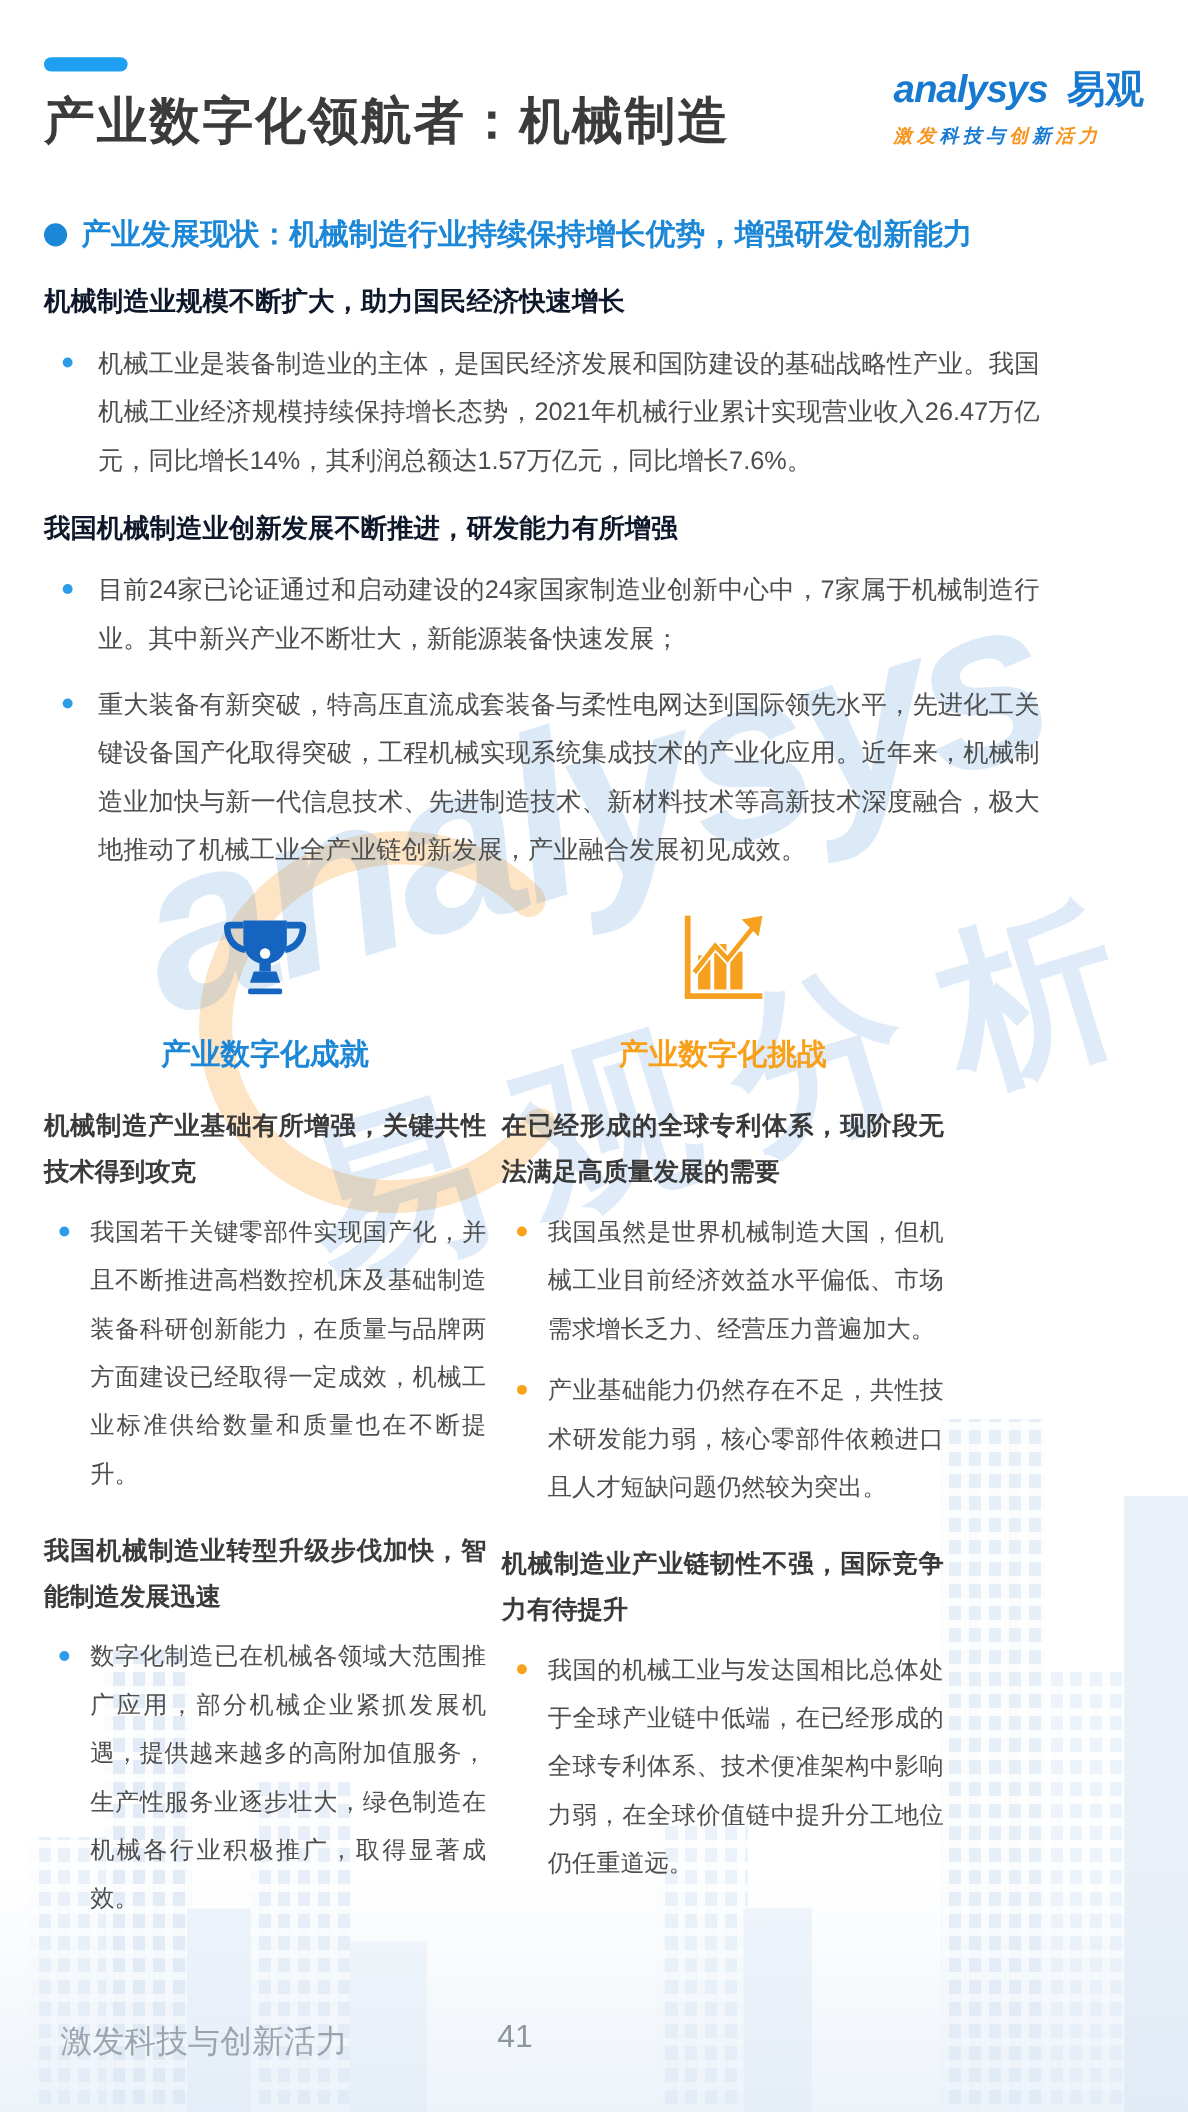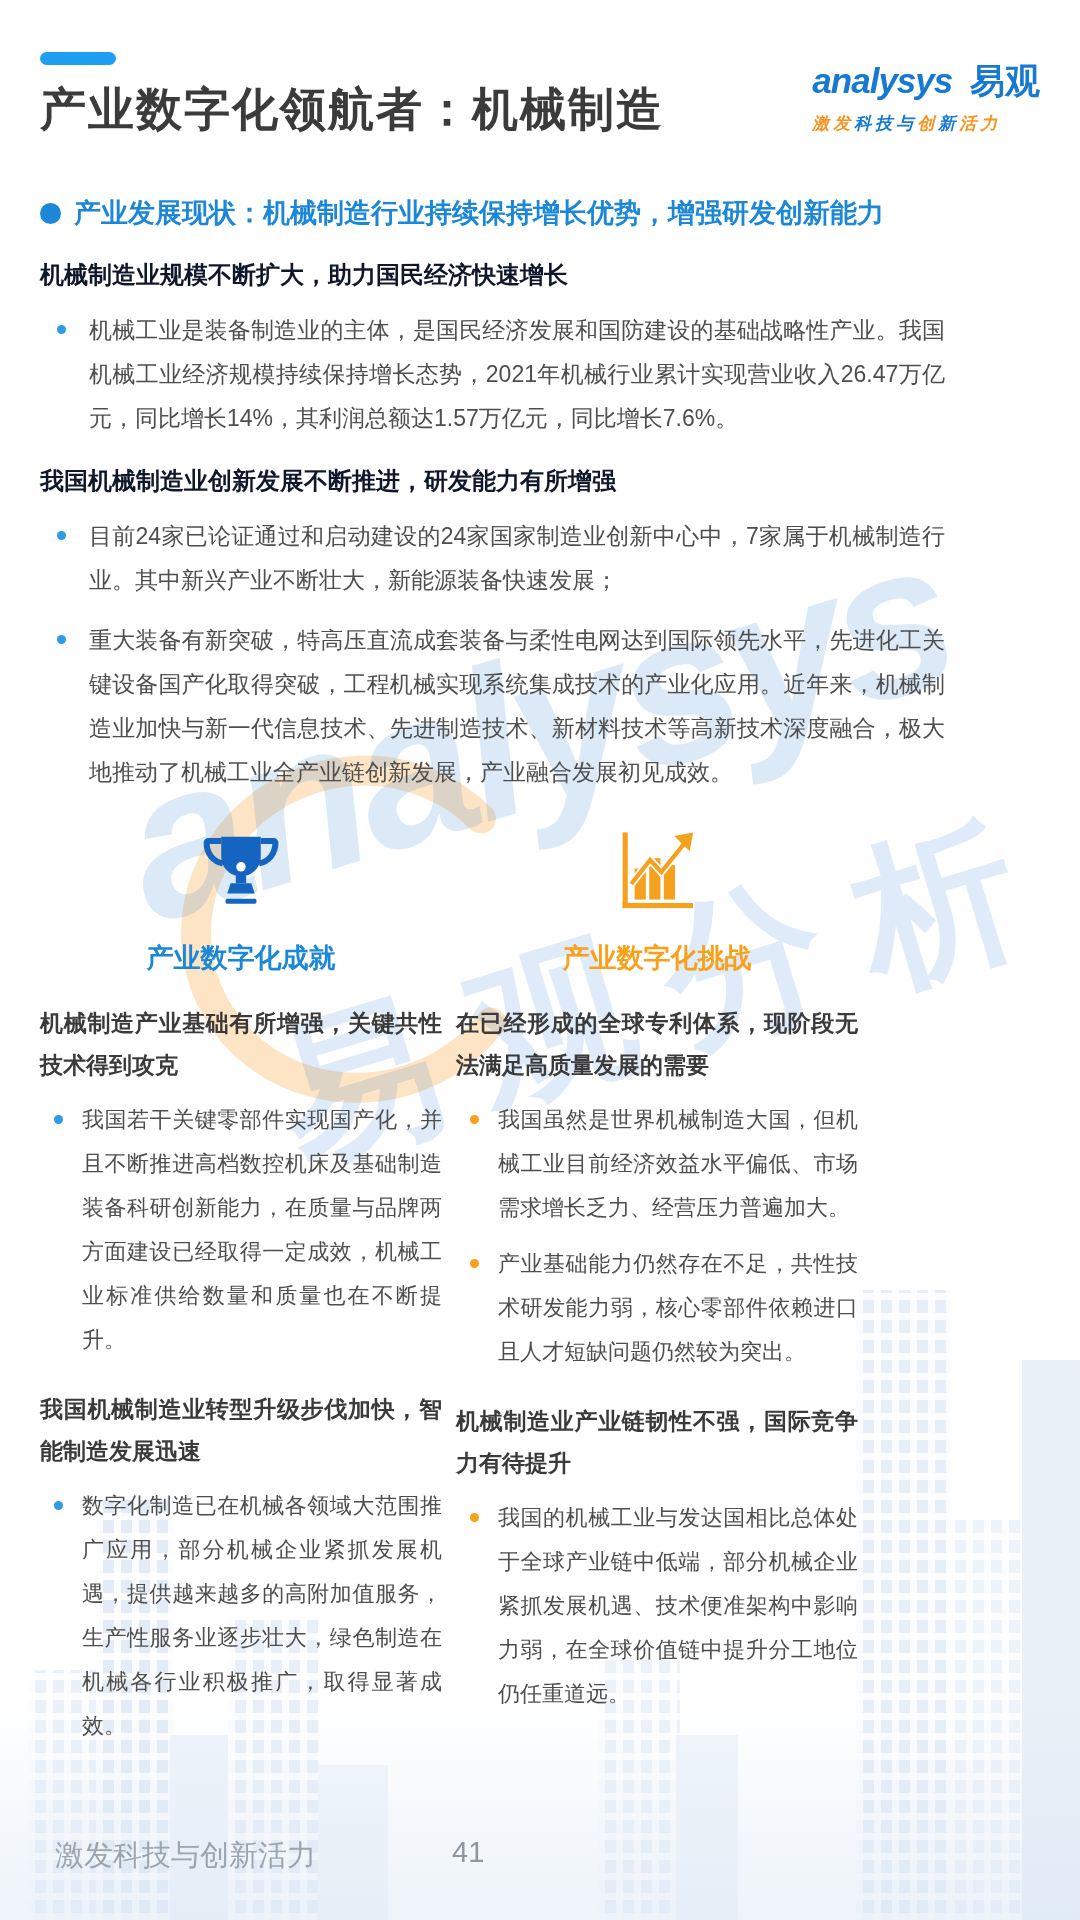--- a/index.html
+++ b/index.html
@@ -180,21 +180,21 @@
           <p>我国虽然是世界机械制造大国，但机械工业目前经济效益水平偏低、市场需求增长乏力、经营压力普遍加大。</p>
         </div>
         <div class="bullet orange">
           <span class="bdot"></span>
           <p>产业基础能力仍然存在不足，共性技术研发能力弱，核心零部件依赖进口且人才短缺问题仍然较为突出。</p>
         </div>
 
         <div class="col-head">机械制造业产业链韧性不强，国际竞争力有待提升</div>
         <div class="bullet orange">
           <span class="bdot"></span>
-          <p>我国的机械工业与发达国相比总体处于全球产业链中低端，部分机械企业紧抓发展机遇、技术便准架构中影响力弱，在全球价值链中提升分工地位仍任重道远。</p>
+          <p>我国的机械工业与发达国相比总体处于全球产业链中低端，在已经形成的全球专利体系、技术便准架构中影响力弱，在全球价值链中提升分工地位仍任重道远。</p>
         </div>
       </div>
     </div>
   </div>
 
   <div class="footer-tagline">激发科技与创新活力</div>
   <div class="page-number">41</div>
 </div>
 
 </body></html>

